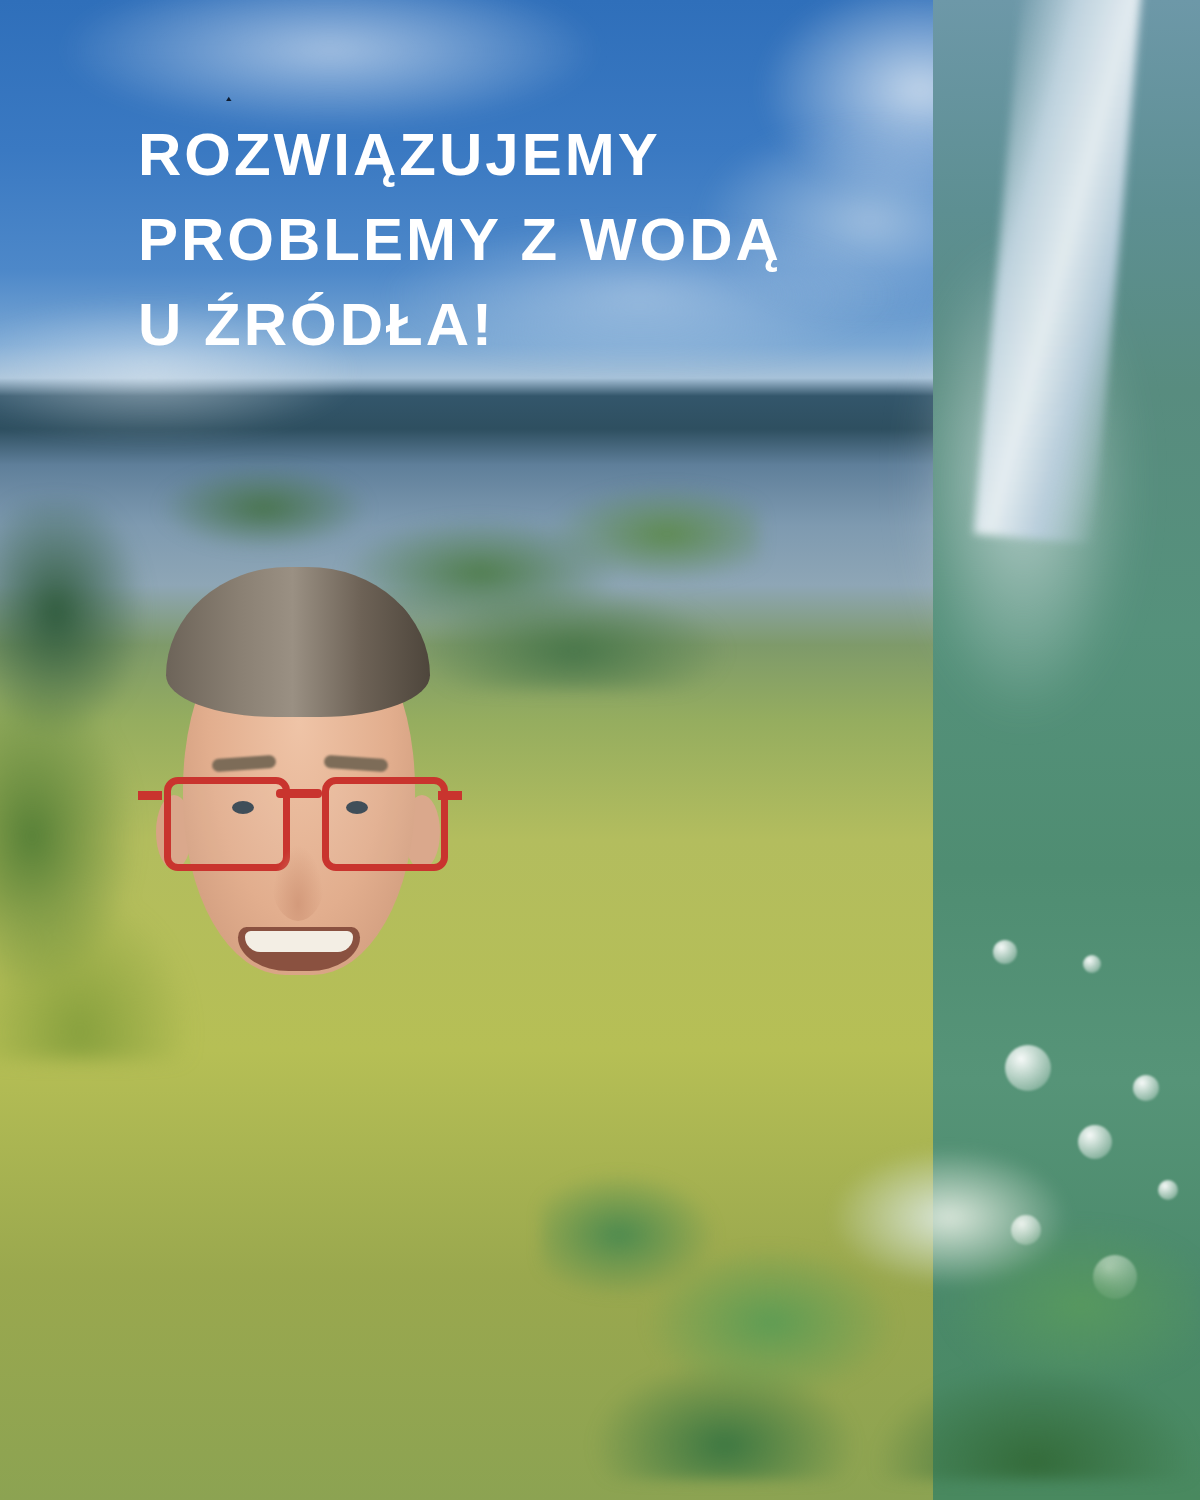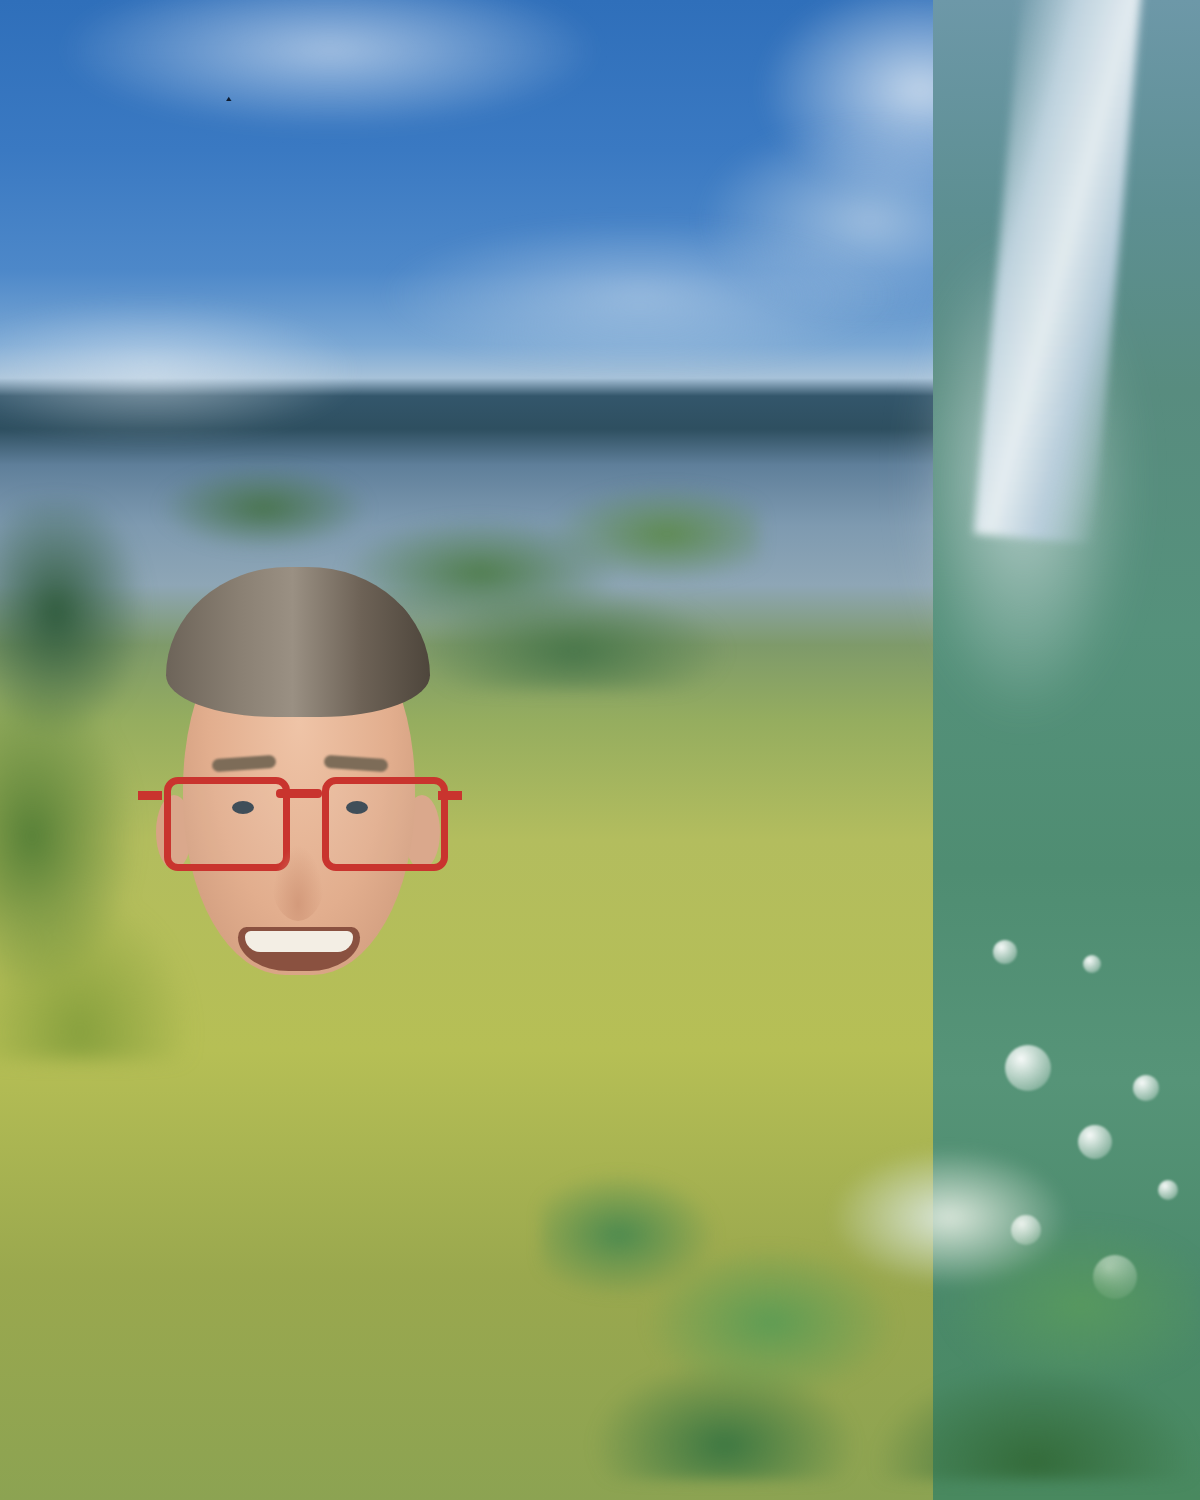--- a/index.html
+++ b/index.html
@@ -140,20 +140,25 @@
     <div class="bubble" style="left:145px;top:1125px;width:34px;height:34px;"></div>
     <div class="bubble" style="left:200px;top:1075px;width:26px;height:26px;"></div>
     <div class="bubble" style="left:78px;top:1215px;width:30px;height:30px;"></div>
     <div class="bubble" style="left:160px;top:1255px;width:44px;height:44px;"></div>
     <div class="bubble" style="left:225px;top:1180px;width:20px;height:20px;"></div>
   </div>
   <div class="foliage"></div>
 
   <span class="bird">▴</span>
 
+  <div class="headline">
+    <div>ROZWIĄZUJEMY</div>
+    <div>PROBLEMY Z WODĄ</div>
+    <div>U ŹRÓDŁA!</div>
+  </div>
 
   <div class="portrait">
     <div class="ear l"></div>
     <div class="ear r"></div>
     <div class="face"></div>
     <div class="fringe"></div>
     <div class="hair"></div>
     <div class="brow l"></div>
     <div class="brow r"></div>
     <div class="eye l"></div>

